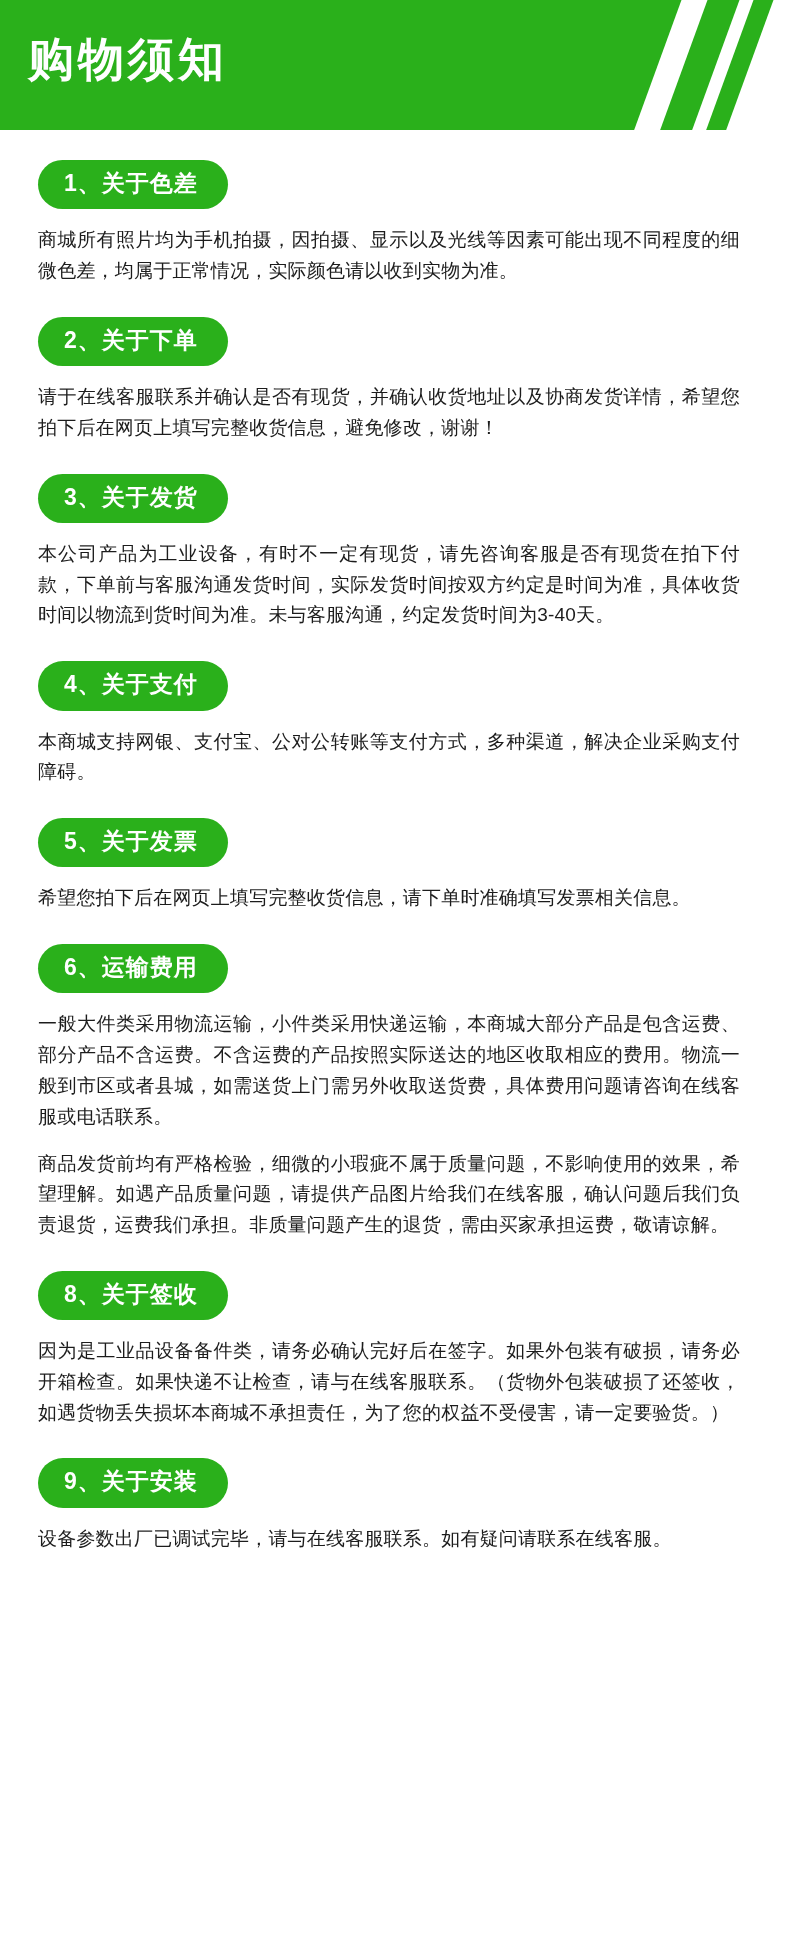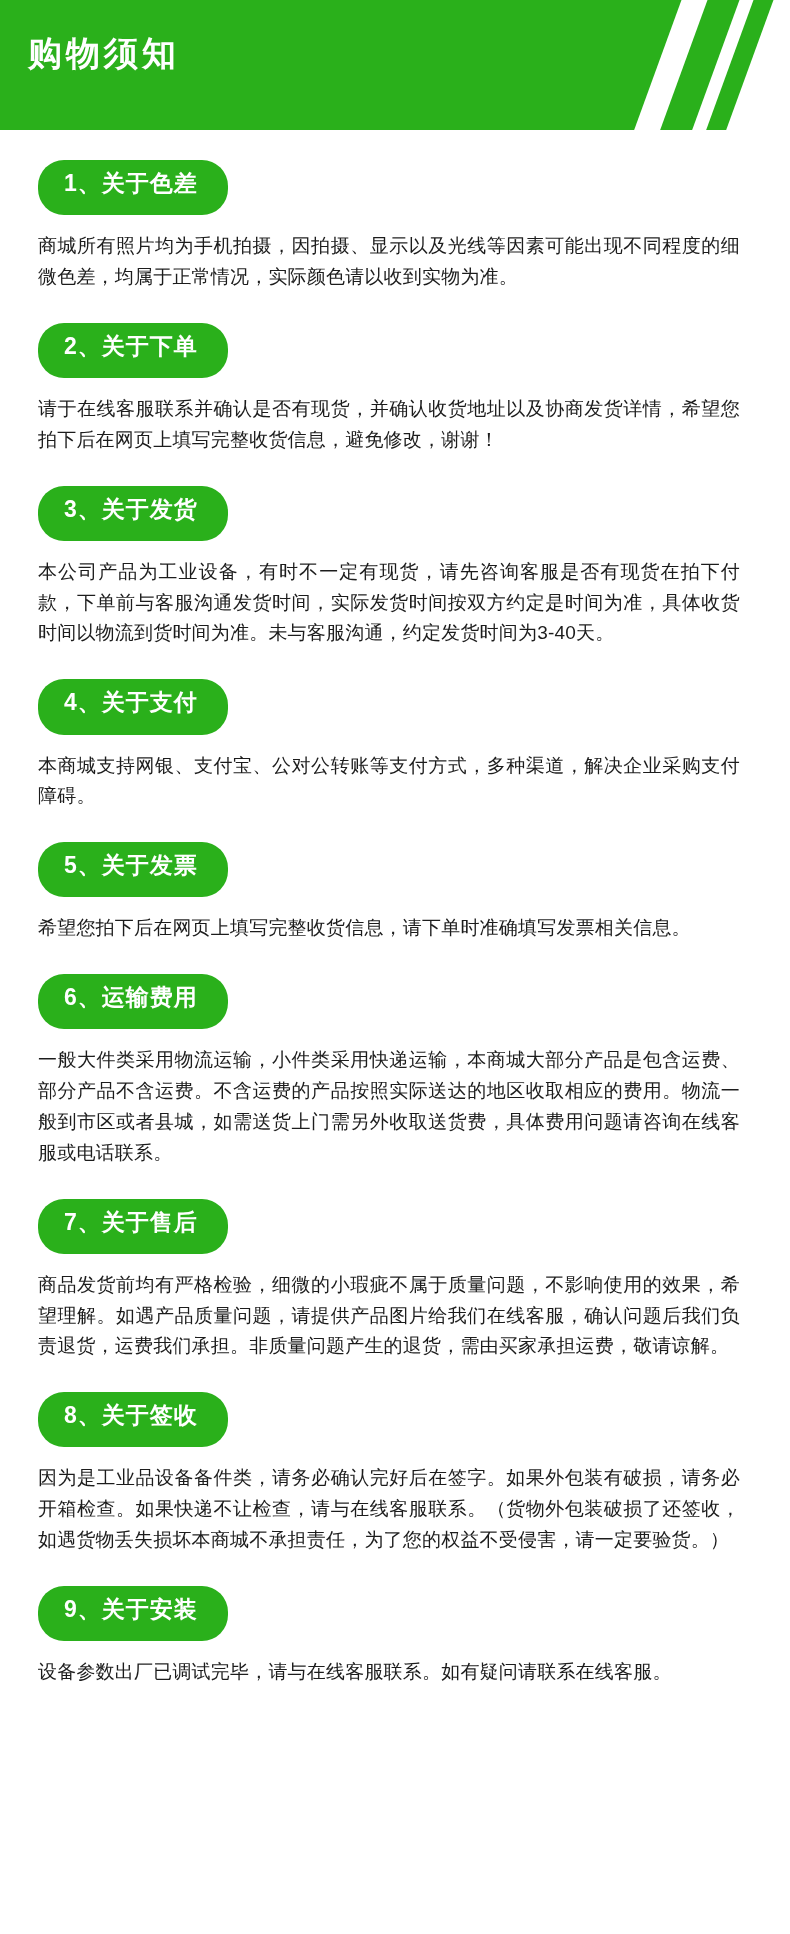--- a/index.html
+++ b/index.html
@@ -21,21 +21,21 @@
   .banner {
     position: relative;
     height: 130px;
     background: #2ab01b;
     overflow: hidden;
   }
   .banner-title {
     position: absolute;
     left: 28px;
     top: 36px;
-    font-size: 34px;
+    font-size: 46px;
     font-weight: bold;
     color: #ffffff;
     letter-spacing: 4px;
     line-height: 1;
   }
   
   .slash {
     position: absolute;
     top: -20px;
     height: 180px;
@@ -50,21 +50,21 @@
   .section {
     padding: 0 28px;
   }
   .pill {
     display: inline-block;
     background: #2ab01b;
     color: #ffffff;
     font-size: 23px;
     font-weight: bold;
     border-radius: 26px;
-    padding: 11px 30px 19px 26px;
+    padding: 11px 30px 13px 26px;
     letter-spacing: 1px;
     line-height: 1.1;
     margin: 30px 0 0 10px;
   }
   .body-text {
     font-size: 19px;
     line-height: 1.62;
     color: #1c1c1c;
     margin: 16px 16px 0 10px;
     padding-right: 6px;
@@ -108,21 +108,20 @@
     <div class="pill">5、关于发票</div>
     <p class="body-text">希望您拍下后在网页上填写完整收货信息，请下单时准确填写发票相关信息。</p>
   </div>
 
   <div class="section">
     <div class="pill">6、运输费用</div>
     <p class="body-text">一般大件类采用物流运输，小件类采用快递运输，本商城大部分产品是包含运费、部分产品不含运费。不含运费的产品按照实际送达的地区收取相应的费用。物流一般到市区或者县城，如需送货上门需另外收取送货费，具体费用问题请咨询在线客服或电话联系。</p>
   </div>
 
   <div class="section">
-    <div class="pill">7、关于售后</div>
     <p class="body-text">商品发货前均有严格检验，细微的小瑕疵不属于质量问题，不影响使用的效果，希望理解。如遇产品质量问题，请提供产品图片给我们在线客服，确认问题后我们负责退货，运费我们承担。非质量问题产生的退货，需由买家承担运费，敬请谅解。</p>
   </div>
 
   <div class="section">
     <div class="pill">8、关于签收</div>
     <p class="body-text">因为是工业品设备备件类，请务必确认完好后在签字。如果外包装有破损，请务必开箱检查。如果快递不让检查，请与在线客服联系。（货物外包装破损了还签收，如遇货物丢失损坏本商城不承担责任，为了您的权益不受侵害，请一定要验货。）</p>
   </div>
 
   <div class="section">
     <div class="pill">9、关于安装</div>

